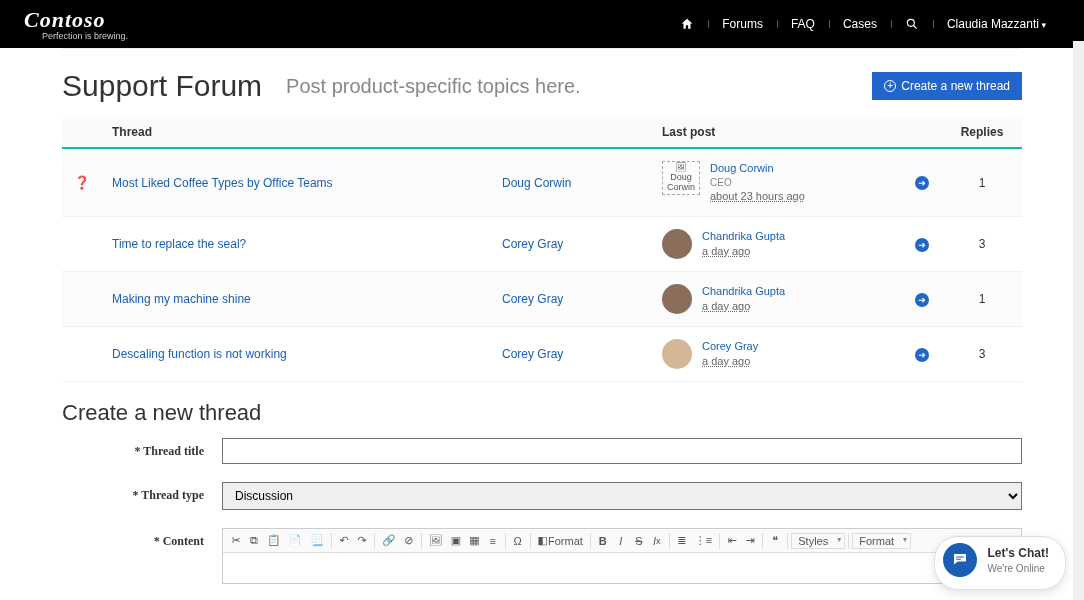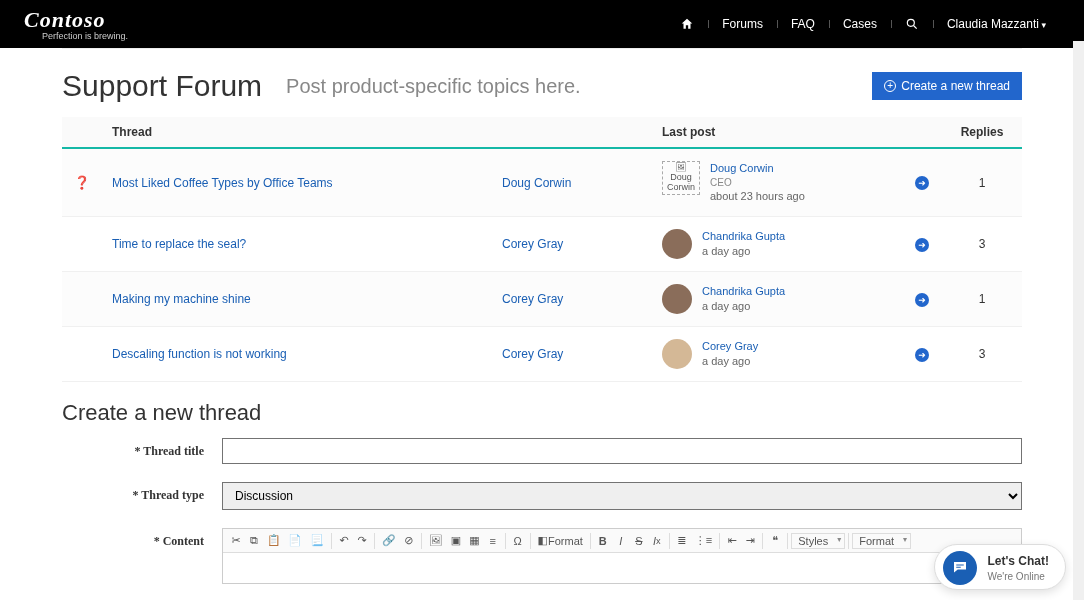--- a/index.html
+++ b/index.html
@@ -46,21 +46,21 @@
     .thread-title { color: #1a5fb4; cursor: pointer; }
     .thread-author { color: #1a5fb4; cursor: pointer; }
     .q-icon { color: #555; font-size: 13px; }
     .lastpost-cell { display: flex; gap: 10px; align-items: flex-start; }
     .avatar { width: 30px; height: 30px; border-radius: 50%; background: #8a6d5a; flex-shrink: 0; overflow:hidden; display:flex; align-items:center; justify-content:center; color:#fff; font-size:10px; }
     .avatar.broken { border-radius:0; background:none; border:1px dashed #aaa; color:#555; font-size:9px; text-align:center; flex-direction:column; line-height:1.1; width:38px; height:auto; padding:1px; }
     .avatar.male { background: #d4b896; }
     .lp-info { font-size: 11px; line-height: 1.35; }
     .lp-name { color: #1a5fb4; }
     .lp-role { color: #888; font-size: 10px; }
-    .lp-time { color: #666; text-decoration-style: dotted; }
+    .lp-time { color: #666; text-decoration: underline; text-decoration-style: dotted; }
     .jump { width:14px; height:14px; border-radius:50%; background:#2266cc; display:inline-flex; align-items:center; justify-content:center; color:#fff; font-size:9px; }
     td.replies { text-align:center; }
     td.jumpcol { text-align:center; width:40px; }
     td.authorcol { width: 160px; }
     
     
     .form-heading { font-size: 22px; font-weight: 400; margin: 18px 0 12px; }
     .form-row { display: flex; align-items: flex-start; margin-bottom: 18px; }
     .form-label { width: 160px; text-align: right; padding-right: 18px; font-size: 12px; font-weight: 600; padding-top: 6px; font-family: Liberation Serif, serif; }
     .form-field { flex: 1; }
@@ -69,21 +69,21 @@
     
     .editor { border: 1px solid #ccc; }
     .toolbar { display:flex; flex-wrap:wrap; align-items:center; gap:0; border-bottom:1px solid #ddd; padding: 2px 4px; background:#fafafa; font-size:11px; color:#555; }
     .toolbar .tb { padding: 3px 4px; cursor:pointer; display:inline-flex; align-items:center; justify-content:center; min-width:18px; }
     .toolbar .sep { width:1px; height:16px; background:#ddd; margin:0 3px; }
     .toolbar .combo { border:1px solid #ddd; padding:1px 16px 1px 6px; font-size:11px; position:relative; cursor:pointer; }
     .toolbar .combo::after { content:"▾"; position:absolute; right:3px; font-size:8px; color:#888; }
     .editor-body { height: 30px; }
     
     
-    .chat-widget { position: fixed; right: 18px; bottom: 10px; display:flex; align-items:center; gap:10px; background:#fff; border:1px solid #ddd; border-radius: 24px; padding: 6px 16px 4px 8px; box-shadow: 0 3px 10px rgba(0,0,0,.12); }
+    .chat-widget { position: fixed; right: 18px; bottom: 10px; display:flex; align-items:center; gap:10px; background:#fff; border:1px solid #ddd; border-radius: 24px; padding: 6px 16px 12px 8px; box-shadow: 0 3px 10px rgba(0,0,0,.12); }
     .chat-bubble { width:34px; height:34px; border-radius:50%; background:#1a5fb4; display:flex; align-items:center; justify-content:center; color:#fff; }
     .chat-text b { font-size:12px; display:block; }
     .chat-text span { font-size:10px; color:#777; }
     
     
     .scroll-track { position:fixed; right:0; top:41px; bottom:0; width:11px; background:#f0f0f0; }
   </style>
 </head>
 <body>
 

